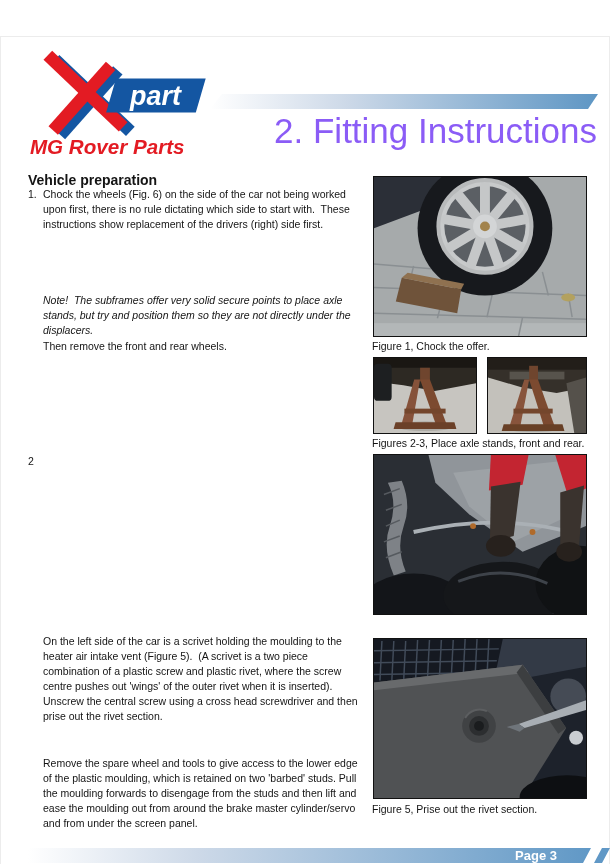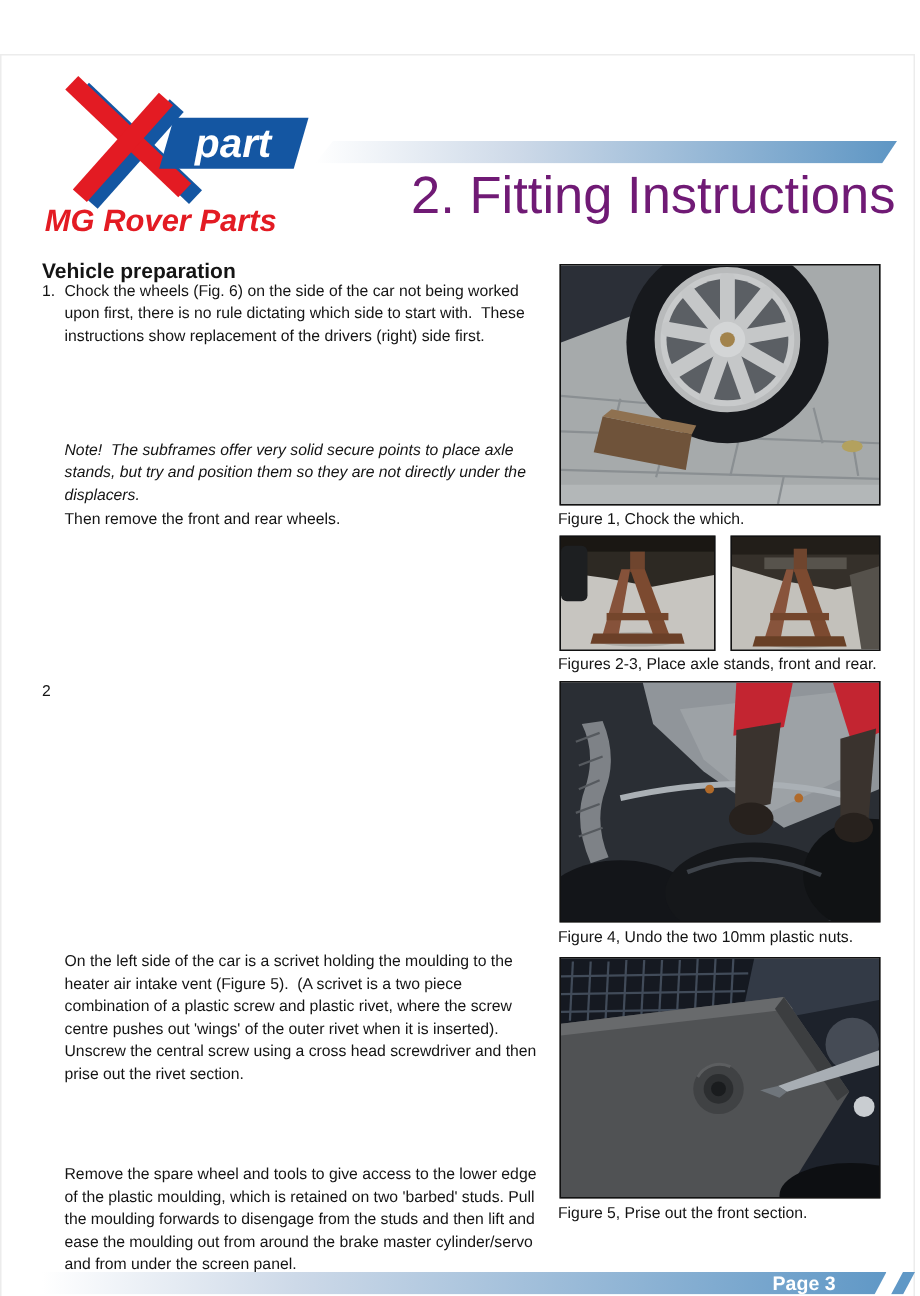--- a/index.html
+++ b/index.html
@@ -11,21 +11,21 @@
   }
   
   .logo-svg{position:absolute;left:26px;top:12px;width:180px;height:113px;}
   .header-bar{
     position:absolute;left:210px;top:58px;width:388px;height:15px;
     background:linear-gradient(to right,#ffffff,#cdd9e8 35%,#5e96c4);
     clip-path:polygon(12px 0,100% 0,calc(100% - 10px) 100%,0 100%);
   }
   .page-title{
     position:absolute;top:77px;right:13px;font-size:35px;line-height:36px;
-    color:#701a75;white-space:nowrap;
+    color:#8b5cf6;white-space:nowrap;
   }
   
   .sec-head{position:absolute;left:28px;font-weight:bold;font-size:14px;}
   .num{position:absolute;left:28px;font-size:10.5px;line-height:15px;}
   .btxt{position:absolute;left:43px;width:322px;font-size:10.5px;line-height:15px;white-space:pre-wrap;}
   .note{font-style:italic;}
   
   .photo{position:absolute;border:1px solid #111;box-sizing:border-box;background:#888;}
   .photo svg{display:block;width:100%;height:100%;}
   .caption{position:absolute;left:372px;width:230px;font-size:10.5px;line-height:13px;}
@@ -66,21 +66,21 @@
 
   <div class="sec-head" style="top:136px">Vehicle preparation</div>
 
   <div class="num" style="top:151px">1.</div>
   <div class="btxt" style="top:151px">Chock the wheels (Fig. 6) on the side of the car not being worked upon first, there is no rule dictating which side to start with.  These instructions show replacement of the drivers (right) side first.</div>
   <div class="btxt" style="top:303px">Then remove the front and rear wheels.</div>
   <div class="btxt note" style="top:257px">Note!  The subframes offer very solid secure points to place axle stands, but try and position them so they are not directly under the displacers.</div>
 
   <div class="num" style="top:418px">2</div>
   <div class="btxt" style="top:598px">On the left side of the car is a scrivet holding the moulding to the heater air intake vent (Figure 5).  (A scrivet is a two piece combination of a plastic screw and plastic rivet, where the screw centre pushes out 'wings' of the outer rivet when it is inserted).  Unscrew the central screw using a cross head screwdriver and then prise out the rivet section.</div>
-  <div class="btxt" style="top:740px">Remove the spare wheel and tools to give access to the lower edge of the plastic moulding, which is retained on two 'barbed' studs. Pull the moulding forwards to disengage from the studs and then lift and ease the moulding out from around the brake master cylinder/servo and from under the screen panel.</div>
+  <div class="btxt" style="top:720px">Remove the spare wheel and tools to give access to the lower edge of the plastic moulding, which is retained on two 'barbed' studs. Pull the moulding forwards to disengage from the studs and then lift and ease the moulding out from around the brake master cylinder/servo and from under the screen panel.</div>
 
   <div class="photo" style="left:373px;top:140px;width:214px;height:161px;">
     <svg viewBox="0 0 214 161" preserveAspectRatio="none">
       <rect width="214" height="161" fill="#a6aaab"></rect>
       <rect y="148" width="214" height="13" fill="#b3b7b8"></rect>
       <g stroke="#8a8f92" stroke-width="1.5">
         <line x1="0" y1="88" x2="58" y2="93"></line>
           <line x1="0" y1="112" x2="214" y2="120"></line>
         <line x1="0" y1="138" x2="214" y2="144"></line>
           <line x1="40" y1="90" x2="34" y2="115"></line>
@@ -106,21 +106,21 @@
         <line x1="104" y1="41" x2="86" y2="19"></line>
       </g>
       <circle cx="112" cy="50" r="47" fill="none" stroke="#b8babb" stroke-width="4"></circle>
       <circle cx="112" cy="50" r="12" fill="#d3d5d6"></circle>
       <circle cx="112" cy="50" r="5" fill="#a2834c"></circle>
       <polygon points="28,102 88,114 84,138 22,126" fill="#6f533a"></polygon>
       <polygon points="28,102 88,114 91,108 34,97" fill="#8f7150"></polygon>
       <ellipse cx="196" cy="122" rx="7" ry="4" fill="#b3a15e"></ellipse>
     </svg>
   </div>
-  <div class="caption" style="top:304px">Figure 1,  Chock the which.</div>
+  <div class="caption" style="top:304px">Figure 1,  Chock the offer.</div>
 
   <div class="photo" style="left:373px;top:321px;width:104px;height:77px;">
     <svg viewBox="0 0 104 77" preserveAspectRatio="none">
       <rect width="104" height="77" fill="#c7c5c0"></rect>
       <polygon points="0,0 104,0 104,26 62,34 30,28 0,24" fill="#2d2923"></polygon>
       <rect width="104" height="10" fill="#1a1713"></rect>
       <rect x="0" y="6" width="18" height="38" rx="4" fill="#1d1f21"></rect>
       <ellipse cx="52" cy="70" rx="30" ry="5" fill="#aeaca6"></ellipse>
       <rect x="47" y="10" width="10" height="14" fill="#6f452e"></rect>
       <polygon points="47,22 57,22 74,68 63,68" fill="#7c4a30"></polygon>
@@ -167,21 +167,20 @@
       <circle cx="100" cy="72" r="3" fill="#b06a2a"></circle>
       <circle cx="160" cy="78" r="3" fill="#b06a2a"></circle>
       <polygon points="118,0 156,0 150,30 116,36" fill="#c32531"></polygon>
       <polygon points="118,32 148,27 141,82 117,88" fill="#3a332e"></polygon>
       <ellipse cx="128" cy="92" rx="15" ry="11" fill="#27211d"></ellipse>
       <polygon points="183,0 214,0 214,34 196,42" fill="#c32531"></polygon>
       <polygon points="188,38 212,31 207,92 188,95" fill="#3a332e"></polygon>
       <ellipse cx="197" cy="98" rx="13" ry="10" fill="#27211d"></ellipse>
     </svg>
   </div>
-  <div class="caption" style="top:583px">Figure 4,  Undo the two 10mm plastic nuts.</div>
 
   <div class="photo" style="left:373px;top:602px;width:214px;height:161px;">
     <svg viewBox="0 0 214 161" preserveAspectRatio="none">
       <rect width="214" height="161" fill="#333a46"></rect>
       <polygon points="0,0 130,0 122,38 0,46" fill="#151921"></polygon>
       <g stroke="#414b59" stroke-width="1.5">
         <line x1="8" y1="2" x2="6" y2="42"></line>
           <line x1="20" y1="2" x2="18" y2="42"></line>
         <line x1="32" y1="2" x2="30" y2="41"></line>
           <line x1="44" y1="1" x2="42" y2="41"></line>
@@ -203,20 +202,20 @@
       <circle cx="106" cy="88" r="17" fill="#404244"></circle>
       <circle cx="106" cy="88" r="10" fill="#2c2e30"></circle>
       <circle cx="106" cy="88" r="5" fill="#1a1c1e"></circle>
       <path d="M92,80 a17,17 0 0 1 22,-7" stroke="#5c5e60" fill="none" stroke-width="2"></path>
       <polygon points="214,62 214,72 152,90 146,86" fill="#a8aeb4"></polygon>
       <polygon points="152,90 146,86 134,89 147,94" fill="#6f757b"></polygon>
       <circle cx="204" cy="100" r="7" fill="#c9cdd1"></circle>
       <ellipse cx="195" cy="160" rx="48" ry="22" fill="#0d0f12"></ellipse>
     </svg>
   </div>
-  <div class="caption" style="top:767px">Figure 5,  Prise out the front section.</div>
+  <div class="caption" style="top:767px">Figure 5,  Prise out the rivet section.</div>
 
   <div class="footer-bar">
     <span class="page-label">Page 3</span>
   </div>
   <div class="footer-sliver"></div>
 
 </div>
 
 </body></html>

